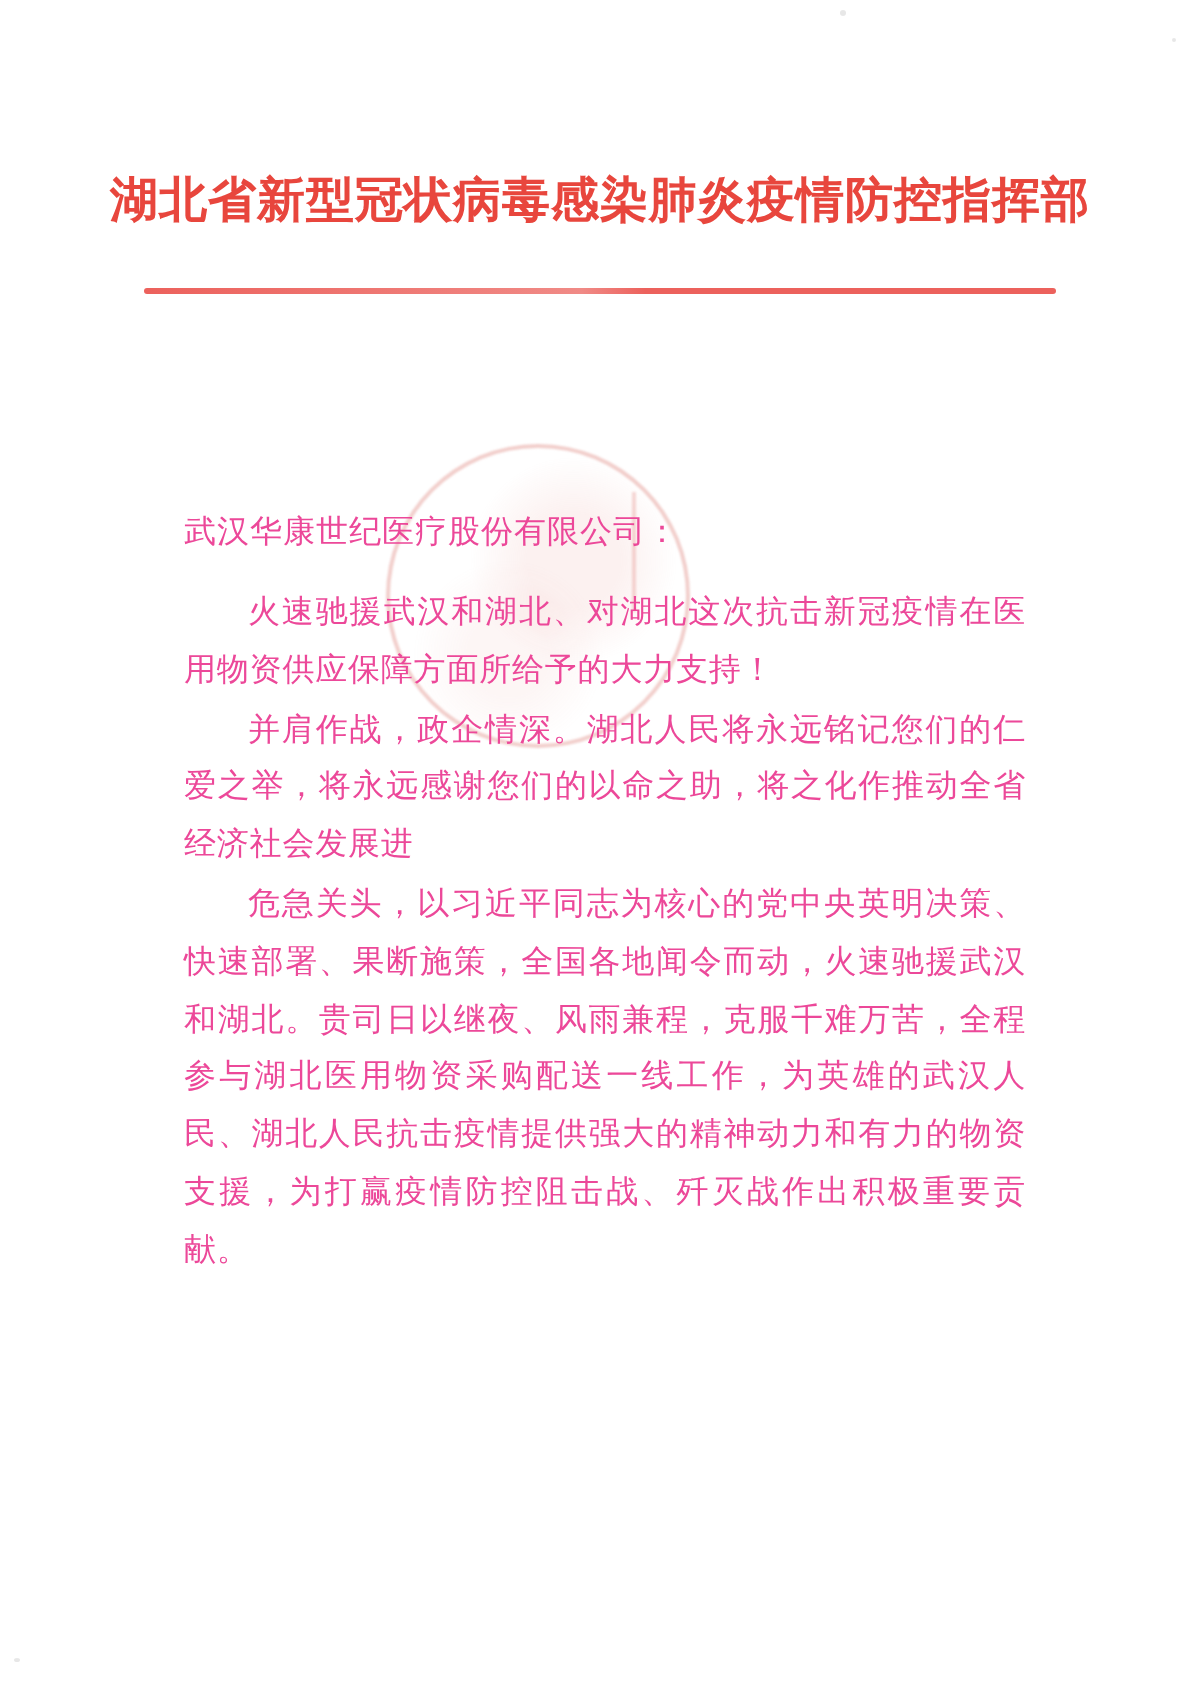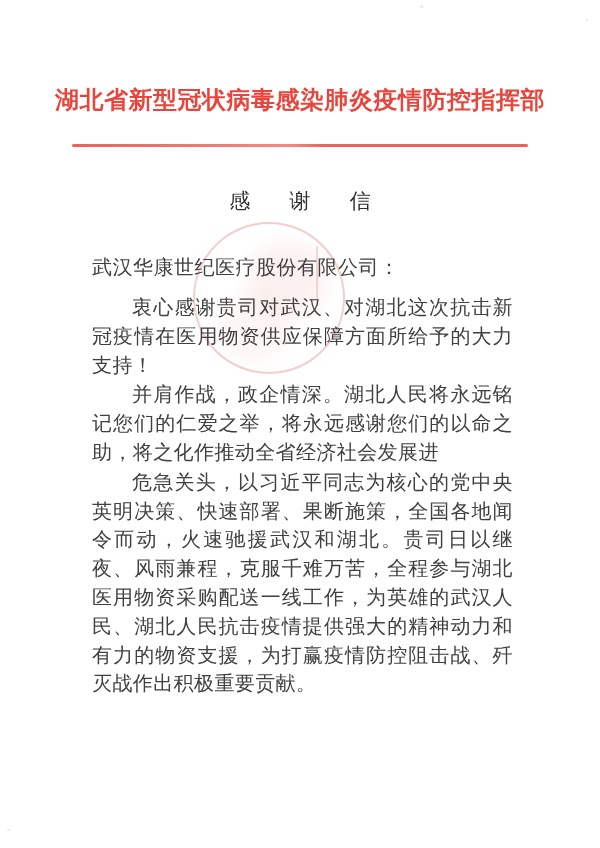--- a/index.html
+++ b/index.html
@@ -72,22 +72,22 @@
     color: #2f2f2f;
     letter-spacing: 17px;
     text-indent: 17px; 
     white-space: nowrap;
   }
   .body-block {
     position: absolute;
     top: 253px;
     left: 92px;
     width: 421px;
-    color: #404040;
-    font-size: 20px;
+    color: #ec4899;
+    font-size: 16px;
   }
   .salutation {
     line-height: 28px;
     margin-bottom: 12px;
     letter-spacing: 0.5px;
   }
   .paragraphs p {
     line-height: 28.8px;
     text-align: justify;
     text-indent: 2em;
@@ -108,26 +108,25 @@
 
 <div class="page">
 
   <div class="letterhead">湖北省新型冠状病毒感染肺炎疫情防控指挥部</div>
 
   <div class="divider"></div>
 
   <div class="seal"></div>
   <div class="seal-streak"></div>
 
-  <div class="doc-title">感 谢 信</div>
 
   <div class="body-block">
     <div class="salutation">武汉华康世纪医疗股份有限公司：</div>
     <div class="paragraphs">
-        <p>衷心感谢贵司对武汉、对湖北这次抗击新冠疫情在医用物资供应保障方面所给予的大力支持！</p>
+        <p>火速驰援武汉和湖北、对湖北这次抗击新冠疫情在医用物资供应保障方面所给予的大力支持！</p>
         <p>并肩作战，政企情深。湖北人民将永远铭记您们的仁爱之举，将永远感谢您们的以命之助，将之化作推动全省经济社会发展进</p>
         <p>危急关头，以习近平同志为核心的党中央英明决策、快速部署、果断施策，全国各地闻令而动，火速驰援武汉和湖北。贵司日以继夜、风雨兼程，克服千难万苦，全程参与湖北医用物资采购配送一线工作，为英雄的武汉人民、湖北人民抗击疫情提供强大的精神动力和有力的物资支援，为打赢疫情防控阻击战、歼灭战作出积极重要贡献。</p>
       </div>
   </div>
 
   <div class="speck s1"></div>
   <div class="speck s2"></div>
   <div class="speck s3"></div>
 
 </div>

